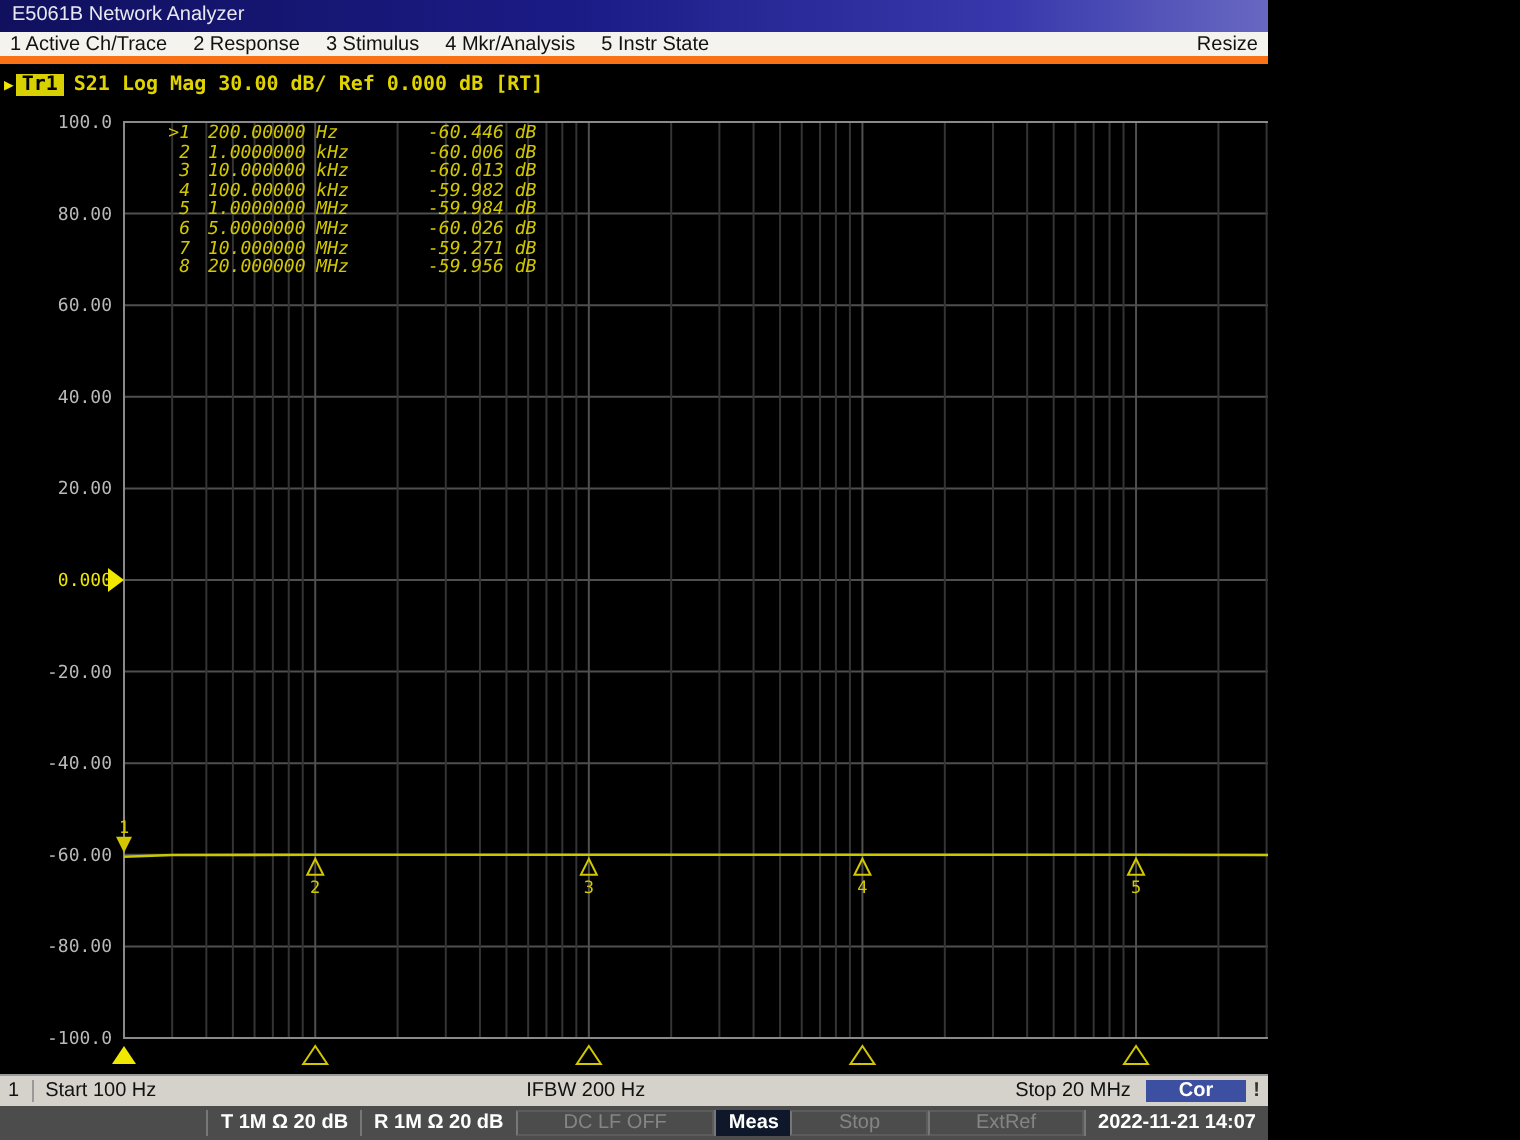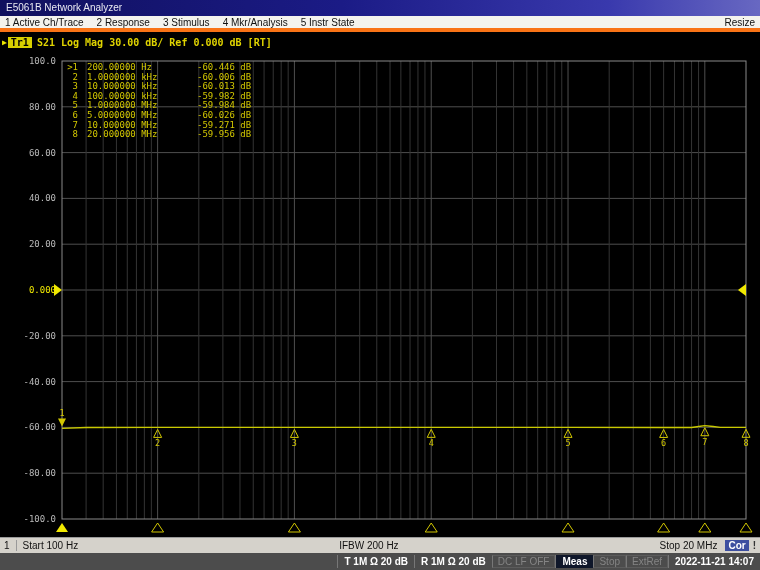--- a/index.html
+++ b/index.html
@@ -1,51 +1,51 @@
 <!DOCTYPE html>
 <html><head>
 <meta charset="utf-8">
 <style>
   html,body{margin:0;padding:0;background:#000;}
-  .window{width:760px;height:570px;position:relative;overflow:hidden;
+  .window{width:634px;height:570px;position:relative;overflow:hidden;
           font-family:"Liberation Sans",sans-serif;background:#000;}
   
   .titlebar{height:16px;background:linear-gradient(to right,#10105e 0%,#1b1b86 45%,#3939ad 80%,#6868c2 100%);
             color:#e9e9f2;font-size:10px;line-height:16px;padding-left:6px;box-sizing:border-box;}
   
   .menubar{height:16px;background:#f4f3ee;border-bottom:4px solid #f97316;box-sizing:border-box;
            display:flex;align-items:center;font-size:10px;color:#111;padding:0 5px;}
   .menu-item{margin-right:13px;white-space:nowrap;cursor:default;}
   .menu-spacer{flex:1;}
   
   .screen{height:505px;background:#000;position:relative;}
   .traceinfo{position:absolute;left:2px;top:3px;height:14px;display:flex;align-items:center;
              font-family:"DejaVu Sans Mono",monospace;font-size:10px;font-weight:bold;color:#e0d400;white-space:pre;}
   .traceinfo .arrow{color:#f0e800;font-size:8px;margin-right:1px;}
   .traceinfo .trname{background:#d8d000;color:#000;padding:0 3px;margin-right:5px;}
   .plot-svg{position:absolute;left:0;top:0;}
-  .mtable{position:absolute;left:64px;top:31px;font-family:"DejaVu Sans Mono",monospace;
-          font-size:9px;line-height:9.6px;color:#d2c700;white-space:pre;}
+  .mtable{position:absolute;left:81px;top:31px;font-family:"DejaVu Sans Mono",monospace;
+          font-size:9px;line-height:9.6px;color:#d2c700;white-space:pre;font-style:italic;}
   .mrow span{display:inline-block;}
   .mrow .mn{width:14px;text-align:right;}
   .mrow .mf{margin-left:9px;width:106px;}
   .mrow .mv{margin-left:4px;}
   
   .chanbar{height:16px;background:#d5d2cb;display:flex;align-items:center;font-size:10px;color:#111;
            box-sizing:border-box;border-top:1px solid #9a9a9a;}
   .chan-num{padding:0 6px 0 4px;border-right:1px solid #999;margin-right:6px;}
   .chan-left,.chan-right{display:flex;align-items:center;}
   .chan-center{flex:1;text-align:center;}
-  .cor-badge{background:#3d4fa0;color:#fff;padding:0 3px;margin-left:8px;font-weight:bold;}
+  .cor-badge{background:#3d4fa0;color:#fff;padding:0 16px;margin-left:8px;font-weight:bold;}
   .alert{margin:0 4px;color:#333;font-weight:bold;}
   
   .sysbar{height:17px;background:#4c4c4c;display:flex;align-items:center;justify-content:flex-end;
           font-size:10px;color:#fff;box-sizing:border-box;}
   .seg{padding:1px 6px;border-left:1px solid #777;white-space:nowrap;font-weight:bold;}
-  .seg.dim{color:#858585;font-weight:normal;border:1px solid #5c5c5c;border-left:1px solid #777;padding:0 5px;}
+  .seg.dim{color:#858585;font-weight:normal;border:1px solid #5c5c5c;border-left:1px solid #777;padding:0 23px;}
   .seg.active{background:#0f172a;color:#fff;}
 </style>
 </head>
 <body>
 
 <div class="window">
 
   <div class="titlebar">
     <span>E5061B Network Analyzer</span>
   </div>

